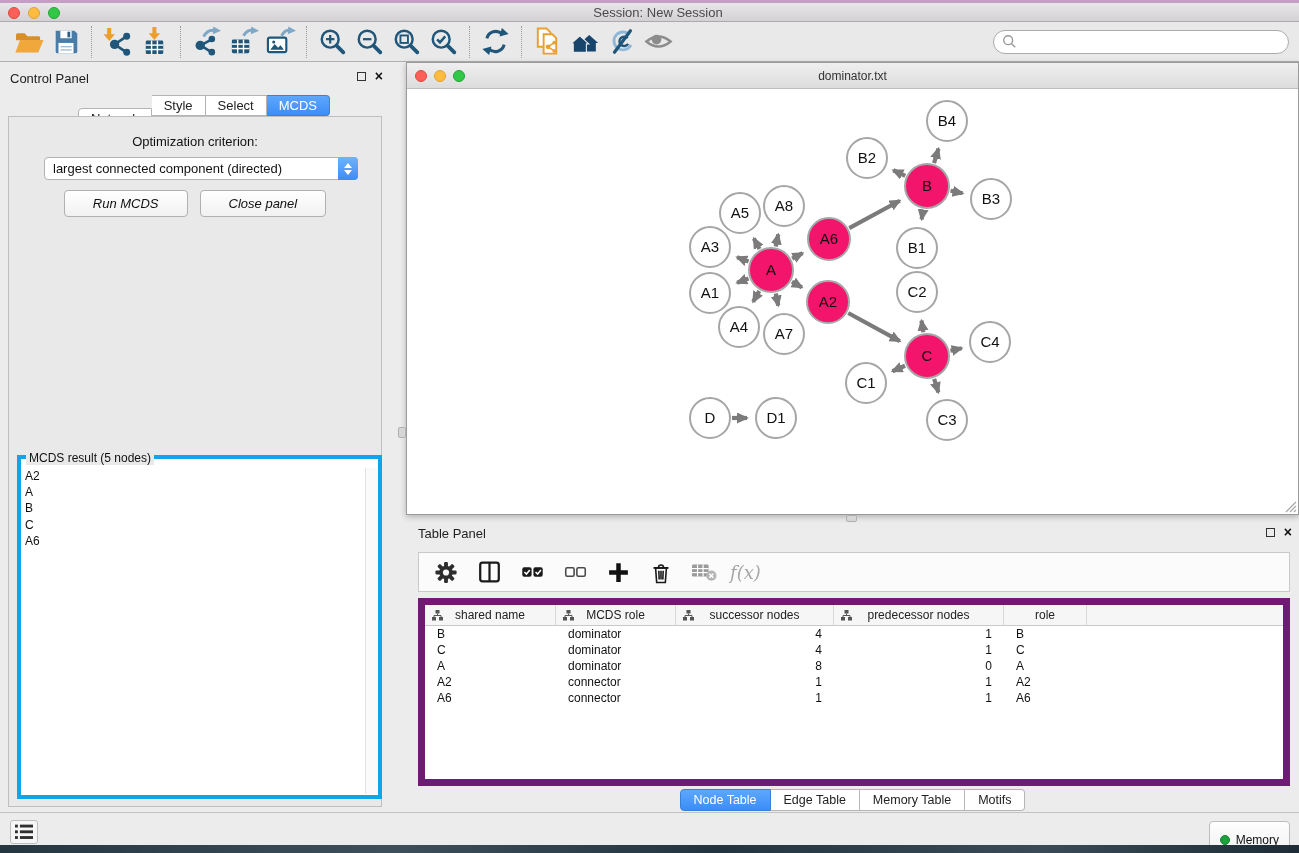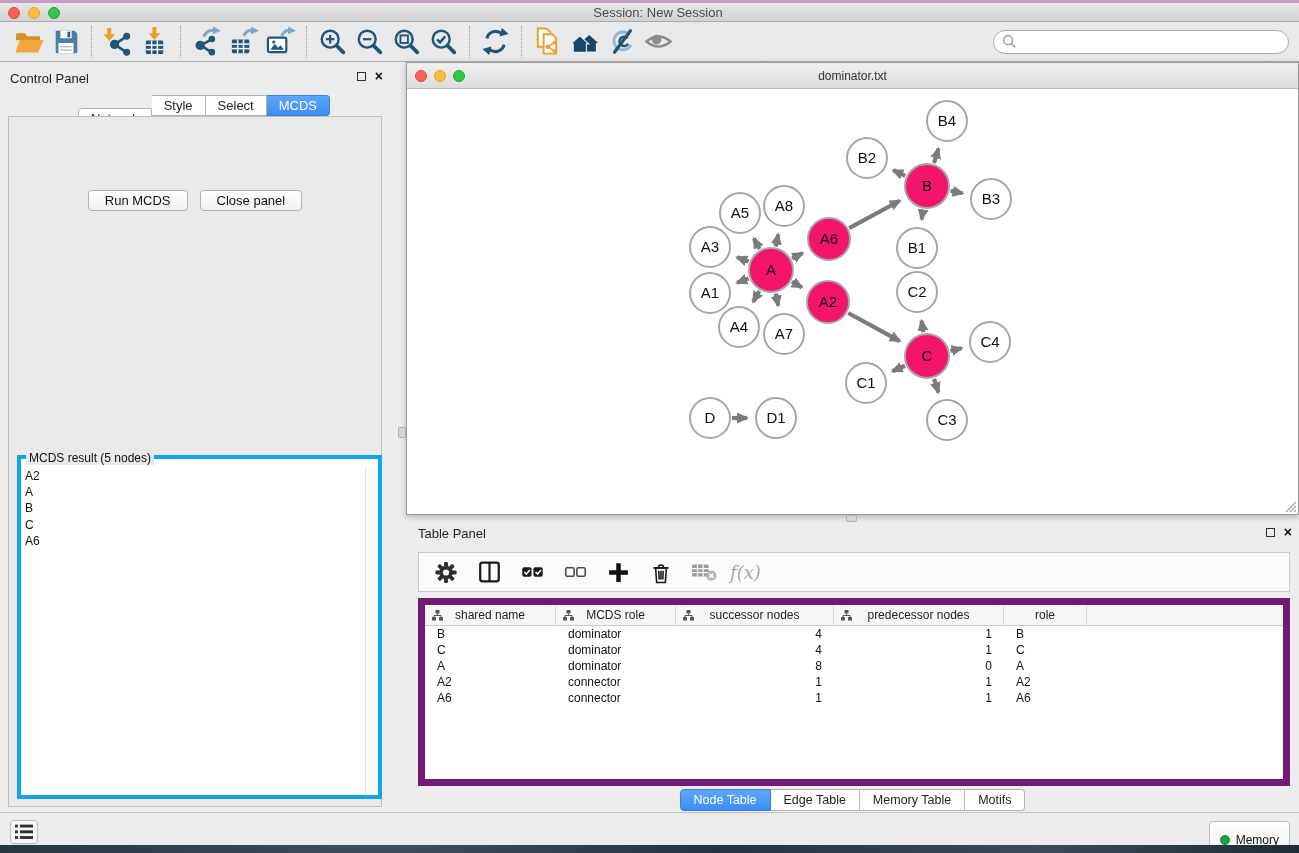--- a/index.html
+++ b/index.html
@@ -45,23 +45,23 @@
   .cp-content { position:absolute; left:8px; top:54px; width:374px; height:691px;
     background:#e9e9e9; border:1px solid #bfbfbf; }
   .opt-label { position:absolute; left:0; top:17px; width:372px; text-align:center; font-size:13px; color:#111; }
   .criterion { position:absolute; left:35px; top:40px; width:314px; height:23px; background:#fff;
     border:1px solid #b3b3b3; border-radius:4px; display:flex; align-items:center; }
   .criterion .val { flex:1; font-size:13px; color:#111; padding-left:8px; white-space:nowrap; }
   .stepper { width:20px; height:23px; margin:-1px -1px -1px 0; border-radius:0 4px 4px 0;
     background:linear-gradient(#6fb3fc,#3e8bf8); display:flex; flex-direction:column;
     align-items:center; justify-content:center; gap:2px; }
   .cp-buttons { position:absolute; left:0; top:73px; width:372px; display:flex; justify-content:center; gap:12px; }
-  .mac-btn { height:21px; background:linear-gradient(#fff,#f1f1f1); border:1px solid #b0b0b0;
-    border-radius:4px; font-size:13px; color:#111; padding:0 16px;
-    display:flex; align-items:center; font-family:"Liberation Sans",sans-serif; }
+  .mac-btn { height:27px; background:linear-gradient(#fff,#f1f1f1); border:1px solid #b0b0b0;
+    border-radius:4px; font-size:13px; color:#111; padding:0 28px;
+    display:flex; align-items:center; font-family:"Liberation Sans",sans-serif;font-style:italic; }
   .groupbox { position:absolute; left:8px; top:338px; width:365px; height:344px; background:#fff;
     border:4px solid #0ea5e9; }
   .groupbox legend.gb-title { position:absolute; left:5px; top:-8px; background:#e9e9e9;
     padding:0 3px; font-size:12px; color:#111; }
   .result-list { position:absolute; left:2px; top:9px; right:14px; bottom:2px; overflow:hidden; }
   .result-item { font-size:12px; color:#111; line-height:16.2px; padding-left:2px; }
   .v-scroll { position:absolute; right:1px; top:9px; bottom:1px; width:12px; background:#fafafa;
     border-left:1px solid #e2e2e2; }
 
   
@@ -301,20 +301,32 @@
       <span class="float-ic"></span>
       <span class="close-ic">×</span>
     </div>
     <div class="cp-tabs">
         <div class="cp-tab">Network</div>
         <div class="cp-tab">Style</div>
         <div class="cp-tab">Select</div>
         <div class="cp-tab active">MCDS</div>
       </div>
     <div class="cp-content">
+      <div class="opt-label">Optimization criterion:</div>
+      <div class="criterion">
+        <span class="val">largest connected component (directed)</span>
+        <span class="stepper">
+          <svg width="8" height="5" viewBox="0 0 8 5">
+              <path d="M0 5 L4 0 L8 5 Z" fill="#fff"></path>
+            </svg>
+          <svg width="8" height="5" viewBox="0 0 8 5">
+              <path d="M0 0 L4 5 L8 0 Z" fill="#fff"></path>
+            </svg>
+        </span>
+      </div>
       <div class="cp-buttons">
         <button class="mac-btn">Run MCDS</button>
         <button class="mac-btn">Close panel</button>
       </div>
       <div class="groupbox">
         <legend class="gb-title">MCDS result (5 nodes)</legend>
         <div class="result-list">
             <div class="result-item">A2</div>
             <div class="result-item">A</div>
             <div class="result-item">B</div>

